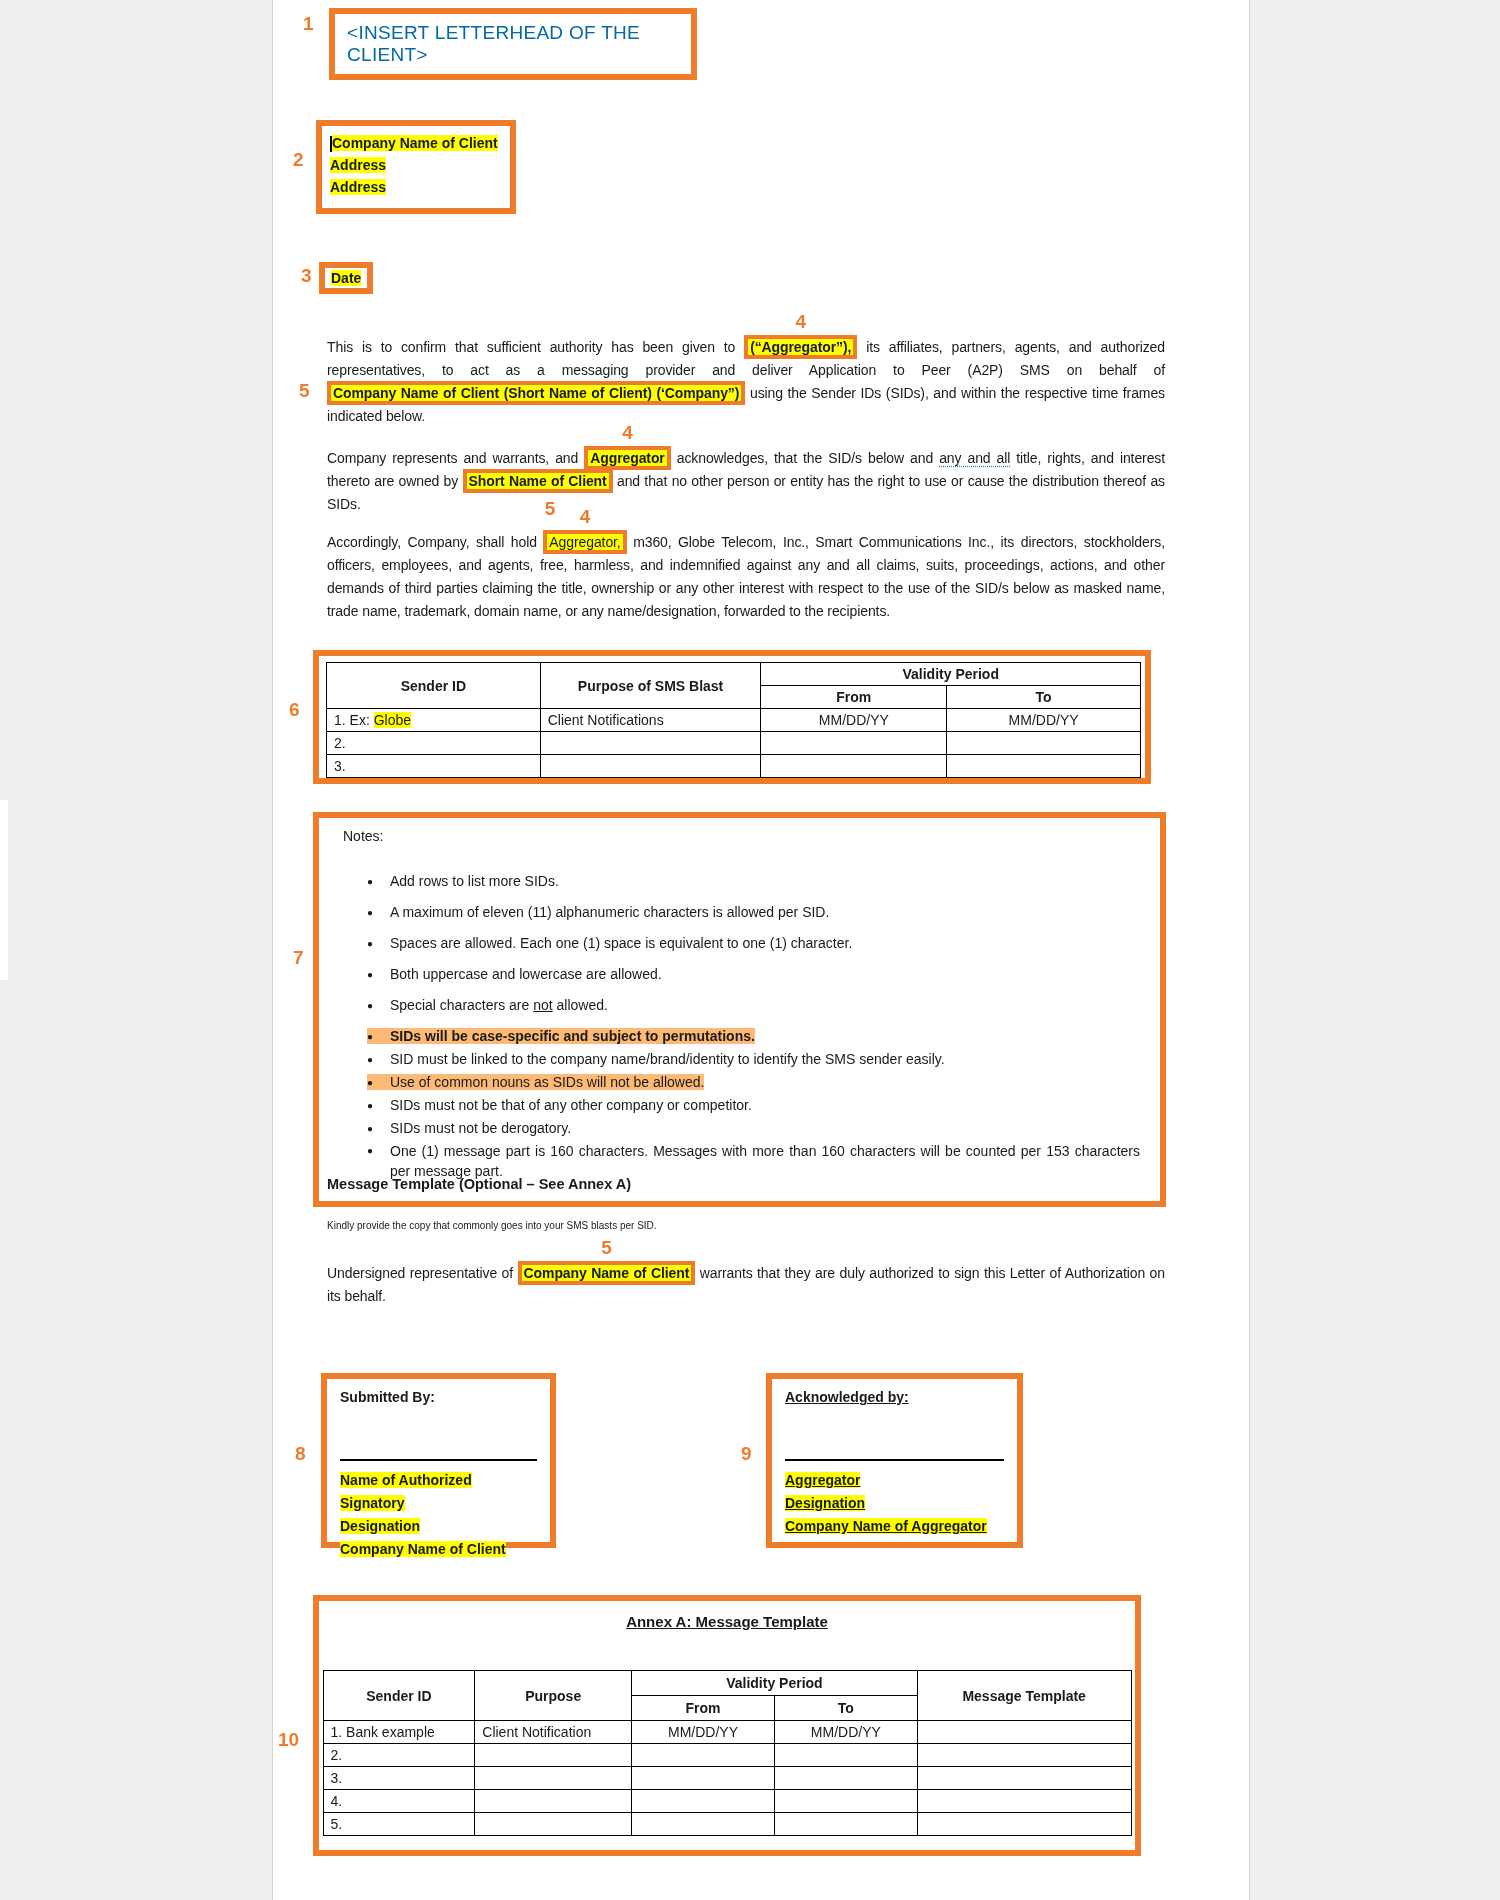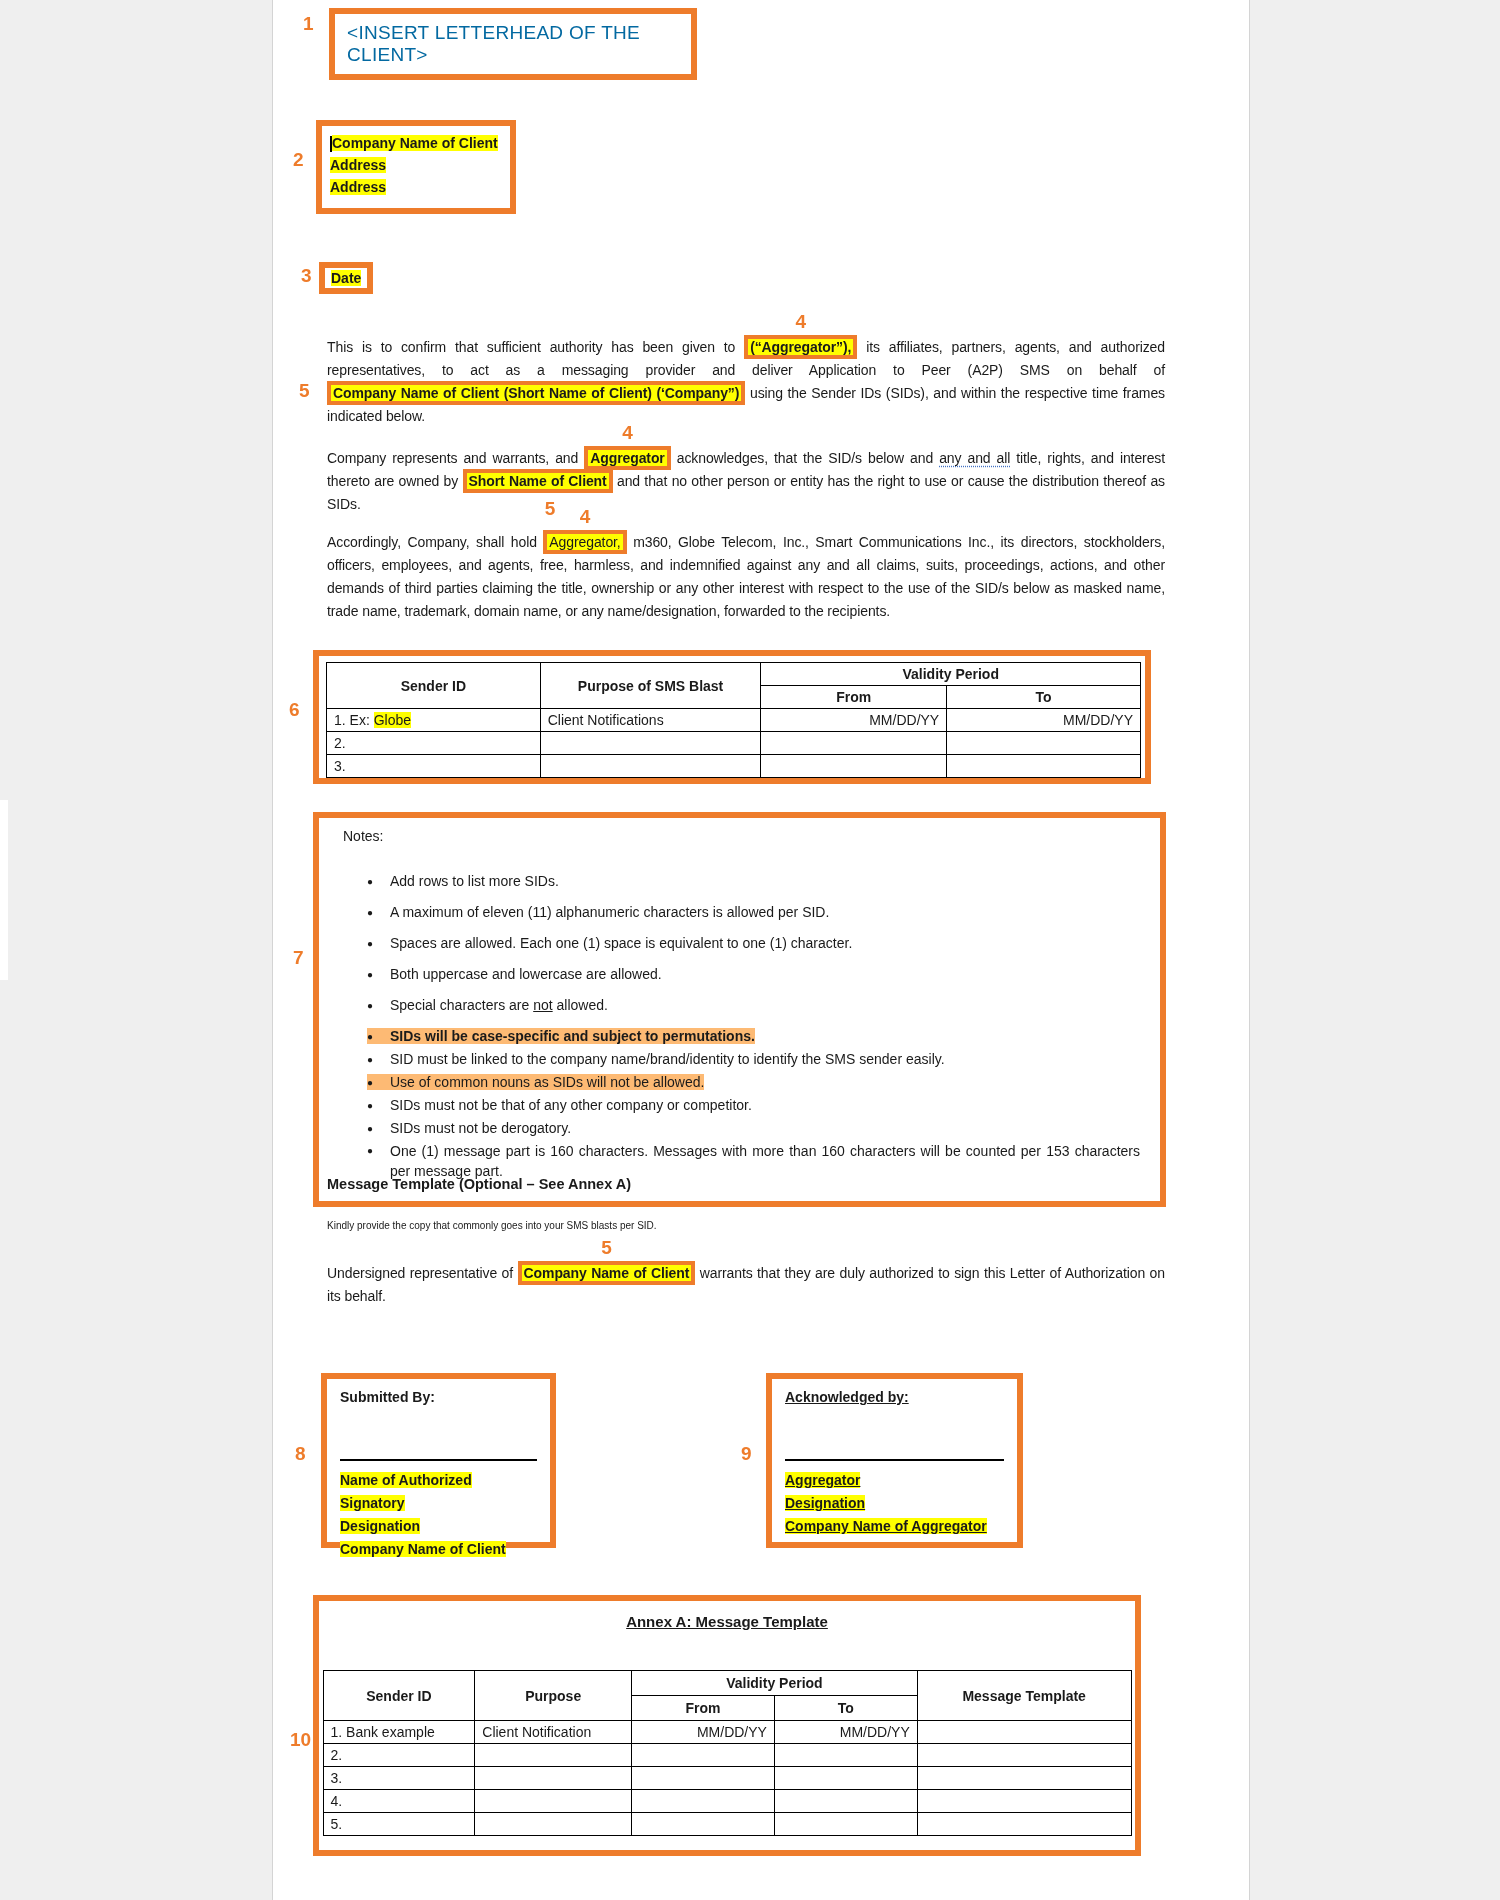--- a/index.html
+++ b/index.html
@@ -32,21 +32,21 @@
   .caret{display:inline-block;width:2px;height:16px;background:#000;vertical-align:middle;margin-right:0px;}
 
   .doc-title{position:absolute;left:54px;top:226px;width:838px;text-align:center;font-weight:bold;font-size:15px;}
   .date-box{position:absolute;left:46px;top:262px;padding:2px 6px;font-weight:bold;font-size:14px;}
 
   
   table{border-collapse:collapse;font-size:14px;}
   th,td{border:1px solid #000;padding:1px 7px;box-sizing:border-box;}
   th{font-weight:bold;text-align:center;}
   td{text-align:left;}
-  td.c{text-align:right;}
+  td.c{text-align:center;}
   .t1{width:815px;}
   .t1 th{height:23px;}
   .t1 td{height:23px;}
   .tbox1{position:absolute;left:40px;top:650px;width:838px;padding:6px 8px 0 7px;background:#fff;}
   .annex-table{width:809px;}
   .annex-table th{height:25px;}
   .annex-table td{height:23px;}
 
   
   .notes-box{position:absolute;left:40px;top:812px;width:853px;padding:10px 20px 18px 24px;}
@@ -79,21 +79,21 @@
 <div class="canvas">
   <div class="page">
 
     <div class="num" style="left:30px;top:14px;">1</div>
     <div class="num" style="left:20px;top:150px;">2</div>
     <div class="num" style="left:28px;top:266px;">3</div>
     <div class="num" style="left:16px;top:700px;">6</div>
     <div class="num" style="left:20px;top:948px;">7</div>
     <div class="num" style="left:22px;top:1444px;">8</div>
     <div class="num" style="left:468px;top:1444px;">9</div>
-    <div class="num" style="left:5px;top:1730px;margin-left:12px;">10</div>
+    <div class="num" style="left:5px;top:1730px;">10</div>
 
     <div class="letterhead abox">
       <span>&lt;INSERT LETTERHEAD OF THE CLIENT&gt;</span>
     </div>
 
     <div class="client-box abox">
       <div><span class="caret"></span><span class="hl">Company Name of Client</span></div>
       <div><span class="hl">Address</span></div>
       <div><span class="hl">Address</span></div>
     </div>

